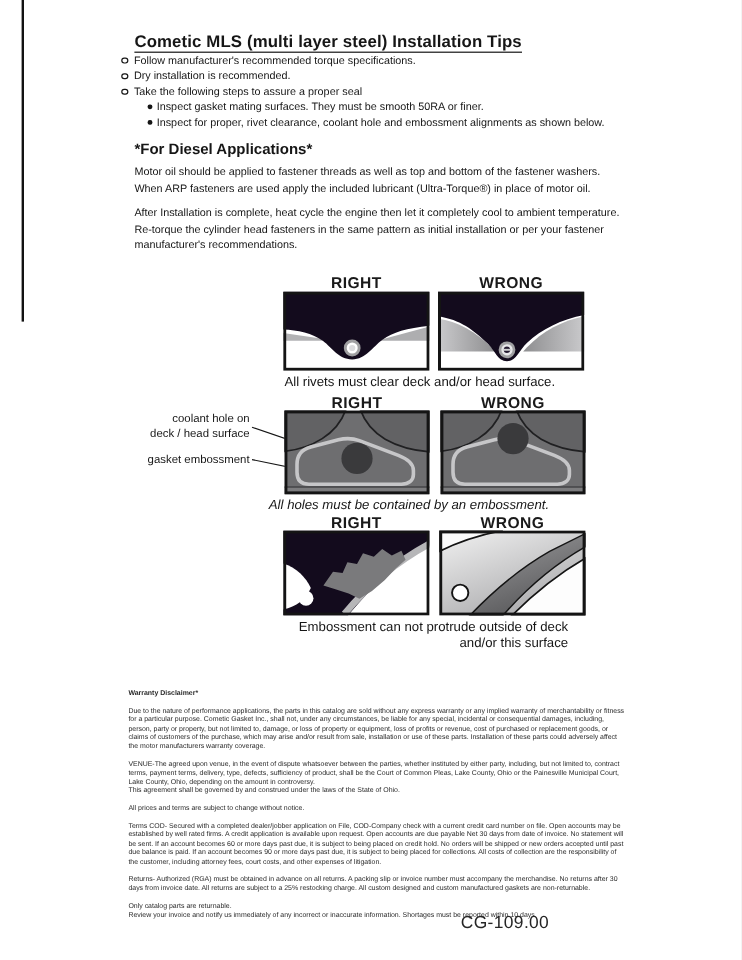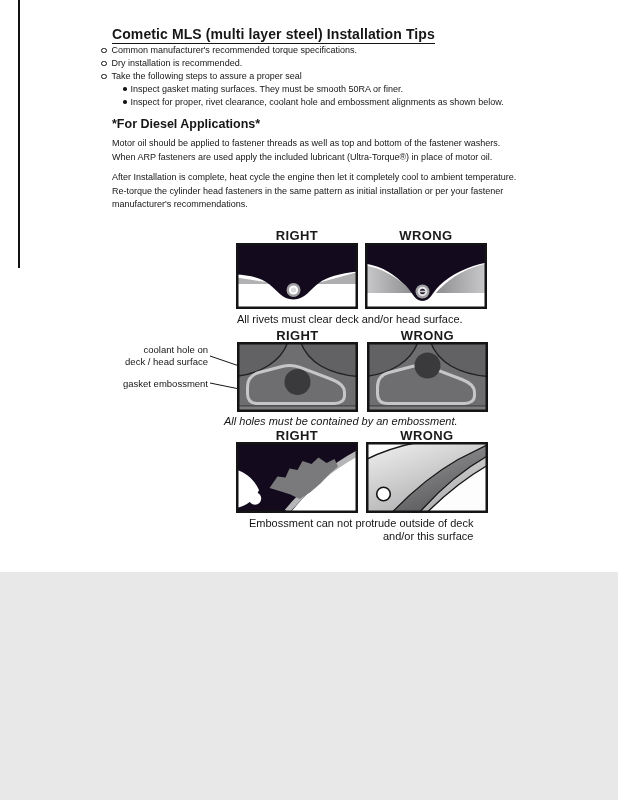--- a/index.html
+++ b/index.html
@@ -1,17 +1,17 @@
 <!DOCTYPE html>
 <html style="--diagram_dark: #130b1d; --gasket_gray: #6e6e70; --coolant_hole: #3a3a3c; --embossment_light: #c6c6c8;"><head>
 <meta charset="utf-8">
 <style>
   html,body{margin:0;padding:0;background:#e8e8e8;}
   .page{
-    position:relative;width:618px;height:572px;background:#ffffff;
+    position:relative;width:618px;height:800px;background:#ffffff;
     font-family:"Liberation Sans","DejaVu Sans",sans-serif;color:#161616;
     margin:0 auto;overflow:hidden;
   }
   .abs{position:absolute;}
   .edge-line{left:18px;top:0;width:2px;height:268px;background:#121212;}
 
   .doc-title{
     left:112px;top:26px;font-size:14px;font-weight:bold;
     border-bottom:1.6px solid #141414;padding-bottom:1px;letter-spacing:.1px;
   }
@@ -47,21 +47,21 @@
 
 <div class="page">
 
   <div class="abs edge-line"></div>
 
   <div class="abs doc-title">Cometic MLS (multi layer steel) Installation Tips</div>
 
   <div class="abs bullets">
     <div class="bullet-row">
         <span class="ring"></span>
-        <span>Common manufacturer's recommended torque specifications.</span>
+        <span>Follow manufacturer's recommended torque specifications.</span>
       </div>
     <div class="bullet-row">
         <span class="ring"></span>
         <span>Dry installation is recommended.</span>
       </div>
     <div class="bullet-row">
         <span class="ring"></span>
         <span>Take the following steps to assure a proper seal</span>
       </div>
   </div>

